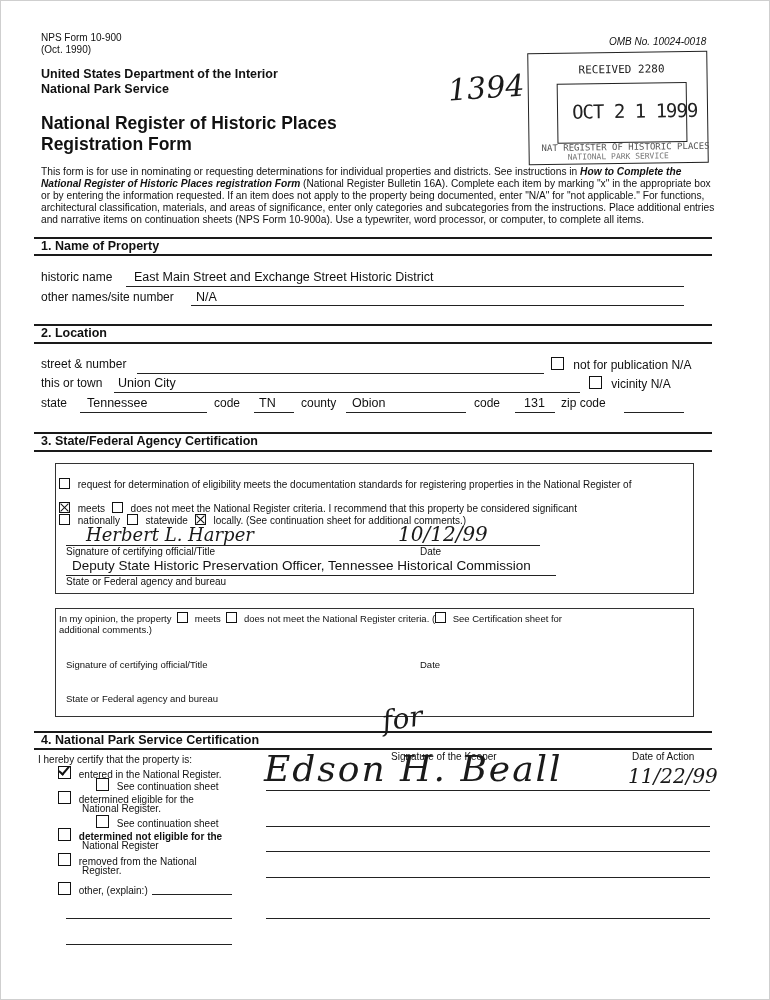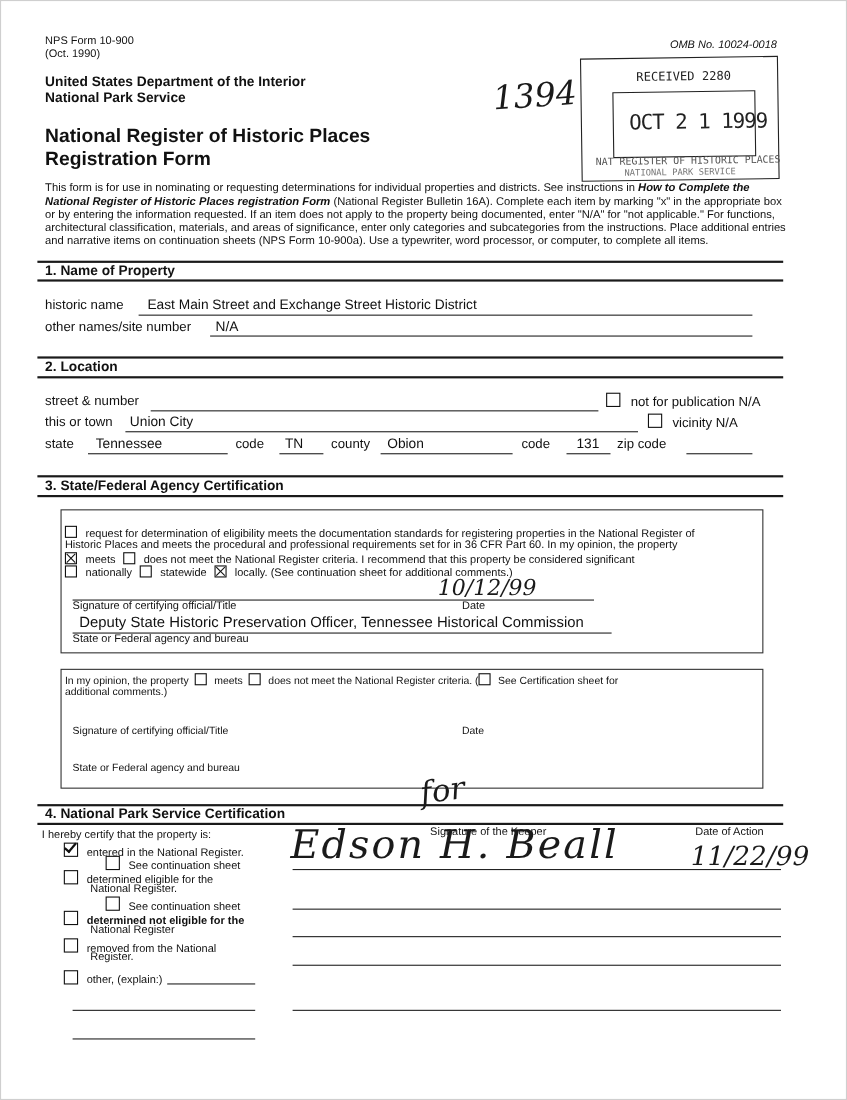--- a/index.html
+++ b/index.html
@@ -105,35 +105,35 @@
 
 <div class="rule" style="left:34px;top:432px;width:678px;"></div>
 <div class="abs sec" style="left:41px;top:434px;">3.  State/Federal Agency Certification</div>
 <div class="rule" style="left:34px;top:450px;width:678px;"></div>
 
 <div class="box" style="left:55px;top:463px;width:637px;height:129px;">
   <div class="abs f10" style="left:3px;top:14px;">
     <span class="cb"></span>
     <span style="margin-left:5px;">request for determination of eligibility meets the documentation standards for registering properties in the National Register of</span>
   </div>
-  <div class="abs f10" style="left:3px;top:26px;">Historic Places and meets the procedural and professional requirements set for in 36 CFR Part 60.  In my opinion, the property</div>
   <div class="abs f10" style="left:3px;top:38px;">
     <span class="cb x"></span>
     <span style="margin-left:5px;">meets</span>
     <span class="cb" style="margin-left:4px;"></span>
     <span style="margin-left:5px;">does not meet the National Register criteria.  I recommend that this property be considered significant</span>
   </div>
   <div class="abs f10" style="left:3px;top:50px;">
     <span class="cb"></span>
     <span style="margin-left:5px;">nationally</span>
     <span class="cb" style="margin-left:4px;"></span>
     <span style="margin-left:5px;">statewide</span>
     <span class="cb x" style="margin-left:4px;"></span>
     <span style="margin-left:5px;">locally.  (See continuation sheet for additional comments.)</span>
   </div>
+  <div class="abs hand" style="left:30px;top:60px;font-size:18px;">Herbert L. Harper</div>
   <div class="abs hand" style="left:342px;top:58px;font-size:20px;">10/12/99</div>
   <div class="thin" style="left:10px;top:81px;width:474px;"></div>
   <div class="abs f10" style="left:10px;top:82px;">Signature of certifying official/Title</div>
   <div class="abs f10" style="left:364px;top:82px;">Date</div>
   <div class="abs" style="left:16px;top:94px;font-size:13.5px;">Deputy State Historic Preservation Officer, Tennessee Historical Commission</div>
   <div class="thin" style="left:10px;top:111px;width:490px;"></div>
   <div class="abs f10" style="left:10px;top:112px;">State or Federal agency and bureau</div>
 </div>
 
 <div class="box" style="left:55px;top:608px;width:637px;height:107px;">
@@ -188,18 +188,18 @@
   <span style="margin-left:5px;">other, (explain:)</span>
 </div>
 <div class="thin" style="left:152px;top:894px;width:80px;"></div>
 <div class="thin" style="left:66px;top:918px;width:166px;"></div>
 <div class="thin" style="left:66px;top:944px;width:166px;"></div>
 
 <div class="abs f10" style="left:391px;top:751px;">Signature of the Keeper</div>
 <div class="abs f10" style="left:632px;top:751px;">Date of Action</div>
 <div class="abs hand" style="left:382px;top:702px;font-size:28px;transform:rotate(-8deg);">for</div>
 <div class="abs hand" style="left:264px;top:748px;font-size:36px;letter-spacing:2px;">Edson H. Beall</div>
-<div class="abs hand" style="left:628px;top:764px;font-size:24px;">11/22/99</div>
+<div class="abs hand" style="left:628px;top:764px;font-size:20px;">11/22/99</div>
 <div class="thin" style="left:266px;top:790px;width:444px;"></div>
 <div class="thin" style="left:266px;top:826px;width:444px;"></div>
 <div class="thin" style="left:266px;top:851px;width:444px;"></div>
 <div class="thin" style="left:266px;top:877px;width:444px;"></div>
 <div class="thin" style="left:266px;top:918px;width:444px;"></div>
 
 </body></html>

